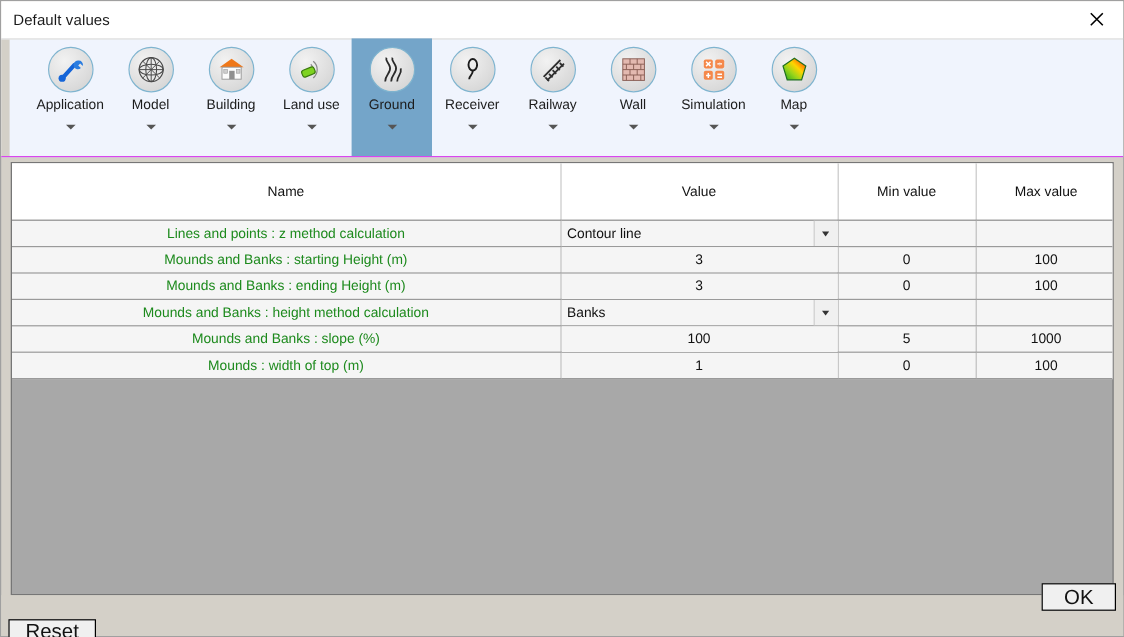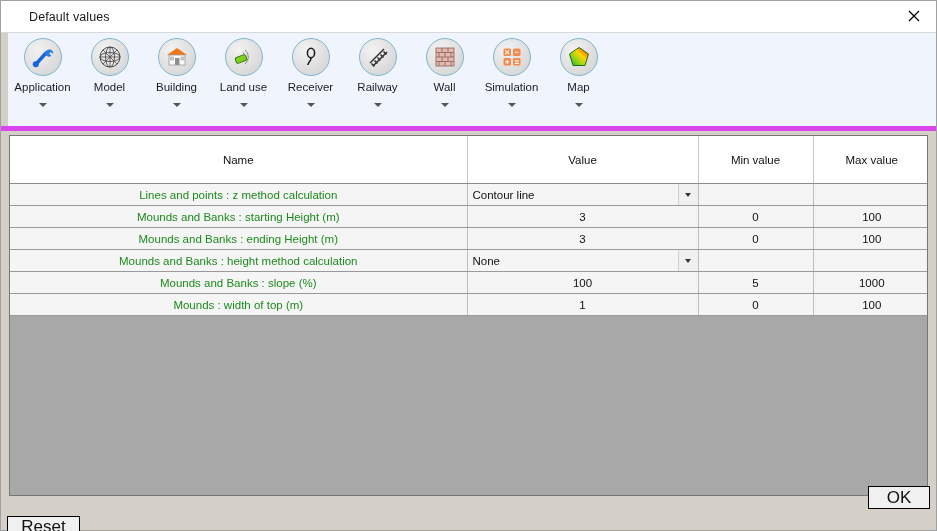--- a/index.html
+++ b/index.html
@@ -27,21 +27,21 @@
   .titlebar {
     height: 31px;
     background: #ffffff;
     display: flex;
     align-items: center;
     flex: 0 0 auto;
     border-bottom: 1px solid #d8d8d8;
     position: relative;
   }
   .title-text {
-    margin-left: 28px;
+    margin-left: 10px;
     font-size: 12.5px;
     color: #1a1a1a;
     letter-spacing: 0.1px;
   }
   .close-btn {
     position: absolute;
     right: 0;
     top: 0;
     width: 45px;
     height: 30px;
@@ -50,24 +50,24 @@
     justify-content: center;
     cursor: pointer;
   }
   .close-btn svg { display: block; }
 
   
   .ribbon {
     flex: 0 0 auto;
     height: 98px;
     background: #f0f4fd;
-    border-bottom: 5px solid #d946ef;
-    display: flex;
-    align-items: center;
-    padding-left: 8px;
+    border-bottom: 1px solid #d946ef;
+    display: flex;
+    align-items: flex-end;
+    padding-left: 24px;
     box-sizing: border-box;
     position: relative;
   }
   .ribbon-left-edge {
     position:absolute;
     left:0; top:0; bottom:0;
     width:7px;
     background:#d4d0c8;
   }
   .tab {
@@ -293,20 +293,31 @@
         <svg width="26" height="26" viewBox="0 0 26 26">
           <path d="M14,6 a9,9 0 0 1 0,14" fill="none" stroke="#8a8a8a" stroke-width="1"></path>
           <path d="M12,8.5 a6.3,6.3 0 0 1 0,9" fill="none" stroke="#8a8a8a" stroke-width="1"></path>
           <rect x="4.5" y="12" width="11" height="6" rx="2" fill="#7ed321" stroke="#3c7a10" stroke-width="1" transform="rotate(-22 10 15)"></rect>
         </svg>
       </div>
       <div class="tab-label">Land use</div>
       <div class="tab-caret"></div>
     </div>
 
+    <div class="tab selected">
+      <div class="tab-icon">
+        <svg width="26" height="26" viewBox="0 0 26 26">
+          <path d="M7,23 C7,17 12,16 11,11 C10,7 7,6 8,3" fill="none" stroke="#2b2b2b" stroke-width="1.5"></path>
+          <path d="M12,23 C12,17 17,16 16,11 C15,7 12,6 13,3" fill="none" stroke="#2b2b2b" stroke-width="1.5"></path>
+          <path d="M17,23 C17,18 21,17 20,12" fill="none" stroke="#2b2b2b" stroke-width="1.5"></path>
+        </svg>
+      </div>
+      <div class="tab-label">Ground</div>
+      <div class="tab-caret"></div>
+    </div>
 
     <div class="tab">
       <div class="tab-icon">
         <svg width="26" height="26" viewBox="0 0 26 26">
           <ellipse cx="13" cy="9" rx="3.6" ry="4.8" fill="none" stroke="#1c1c1c" stroke-width="1.6"></ellipse>
           <path d="M13,13.8 C13,18 10,18 10,21" fill="none" stroke="#1c1c1c" stroke-width="1.6"></path>
         </svg>
       </div>
       <div class="tab-label">Receiver</div>
       <div class="tab-caret"></div>
@@ -424,21 +435,21 @@
         <tr>
           <td class="name-cell">Mounds and Banks : ending Height (m)</td>
           <td class="value-cell">3</td>
           <td class="minmax-cell">0</td>
           <td class="minmax-cell last">100</td>
         </tr>
 
         <tr>
           <td class="name-cell">Mounds and Banks : height method calculation</td>
           <td class="value-cell combo">
-            <span>None</span>
+            <span>Banks</span>
             <span class="combo-arrow">
                 <i></i>
               </span>
           </td>
           <td class="minmax-cell"></td>
           <td class="minmax-cell last"></td>
         </tr>
 
         <tr>
           <td class="name-cell">Mounds and Banks : slope (%)</td>

